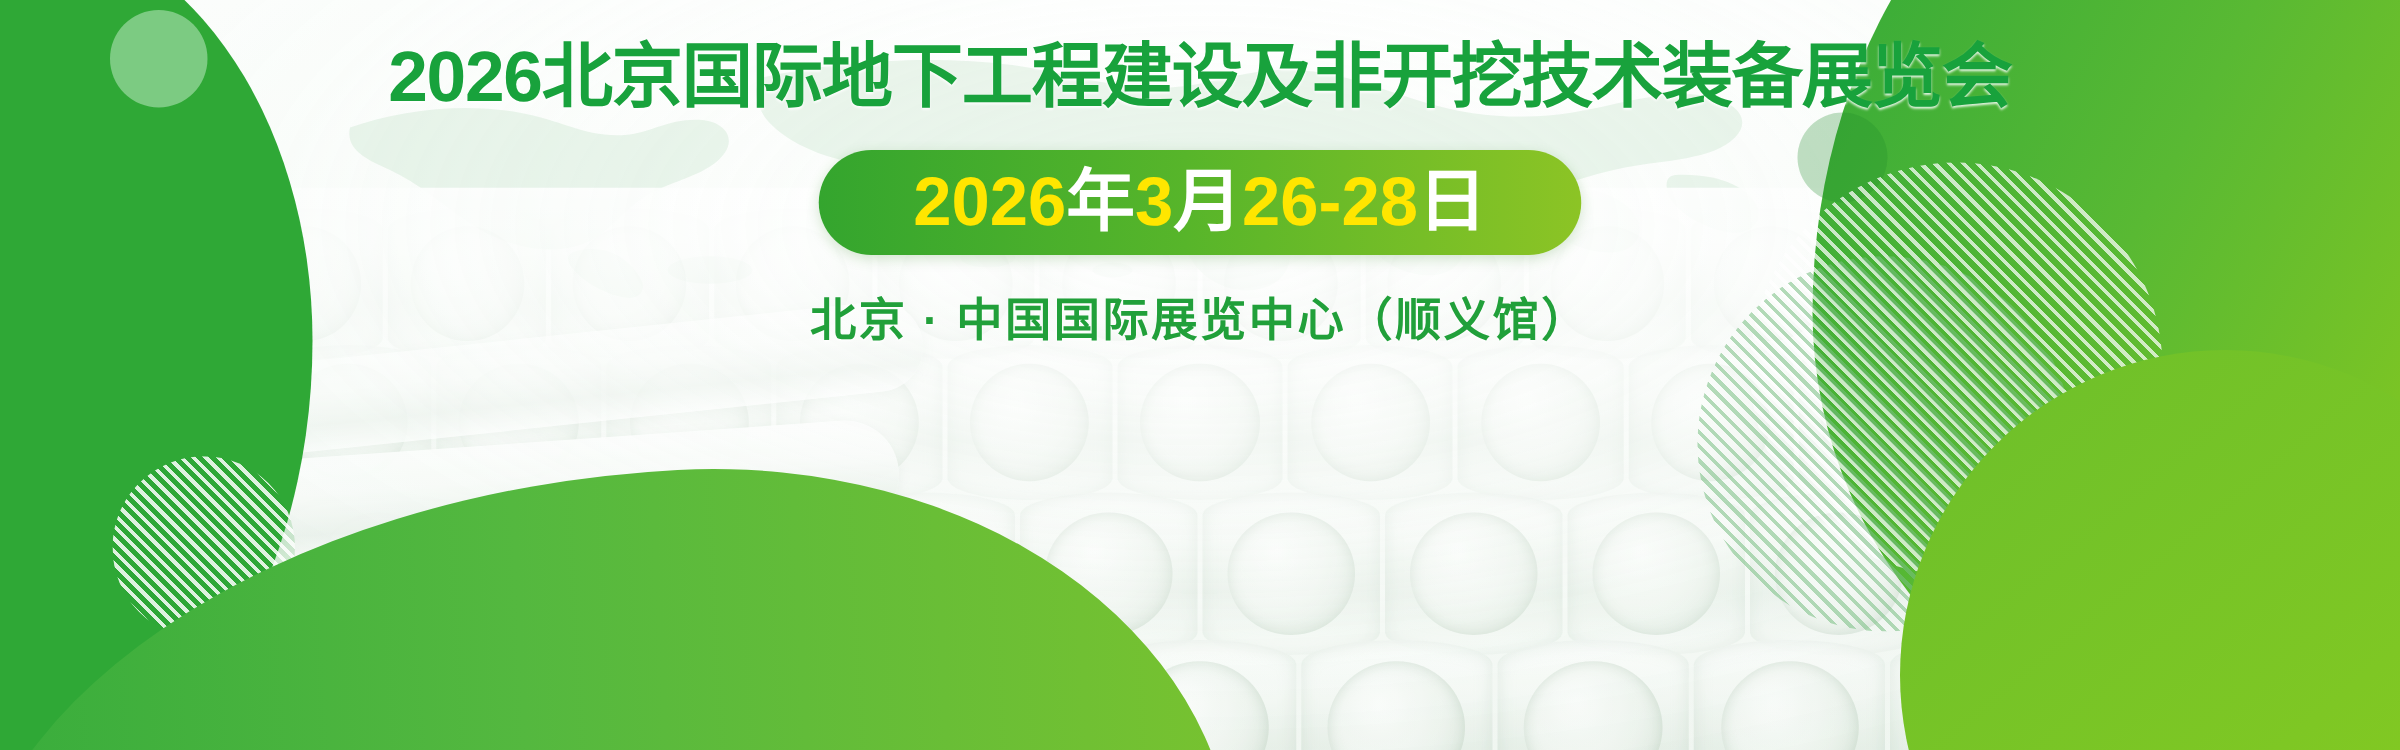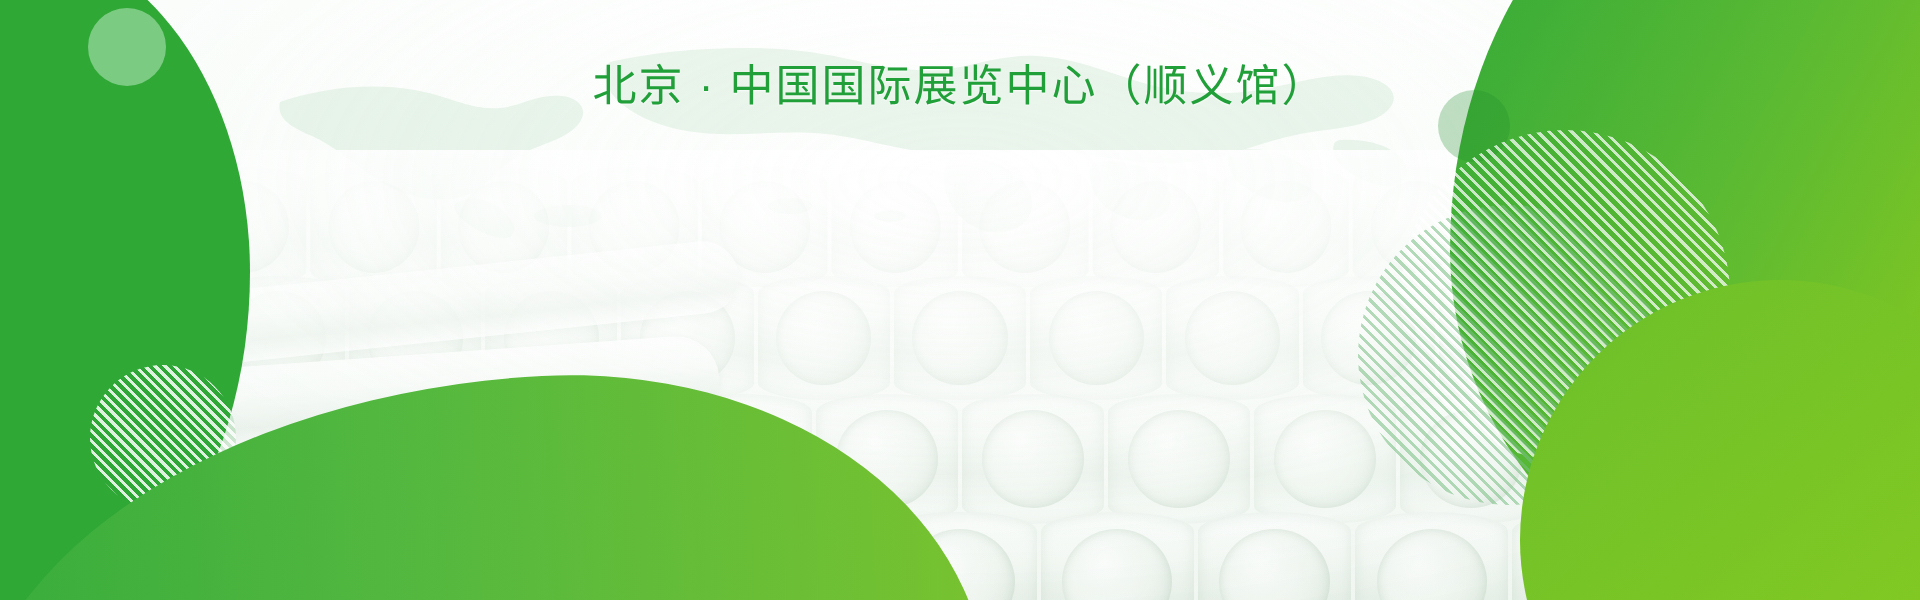--- a/index.html
+++ b/index.html
@@ -232,22 +232,22 @@
     font-weight: 700;
     line-height: 1;
     letter-spacing: 0;
     white-space: nowrap;
   }
   .date-text .num { color: #FFE600; }
   .date-text .cn  { color: #FFFFFF; }
 
   .venue {
     margin-top: 22px;
-    font-size: 44px;
-    font-weight: 400;
+    font-size: 37px;
+    font-weight: 700;
     color: #21A03A;
     letter-spacing: 2px;
     white-space: nowrap;
     text-shadow: 0 1px 2px rgba(255,255,255,.8);
   }
 </style>
 </head>
 <body>
 
 <div class="banner">
@@ -353,18 +353,24 @@
 
   <div class="deco deco-right"></div>
   <div class="deco deco-right-circle-dark"></div>
   <div class="deco deco-right-hatch"></div>
   <div class="deco deco-right-hatch2"></div>
   <div class="deco deco-right-bottom"></div>
 
   <div class="content">
 
 
-
+    <h1 class="title">2026北京国际地下工程建设及非开挖技术装备展览会</h1>
+
+    <div class="date-pill">
+      <div class="date-text">
+        <span class="num">2026</span><span class="cn">年</span><span class="num">3</span><span class="cn">月</span><span class="num">26-28</span><span class="cn">日</span>
+      </div>
+    </div>
 
     <div class="venue">北京 · 中国国际展览中心（顺义馆）</div>
 
   </div>
 </div>
 
 </body></html>

